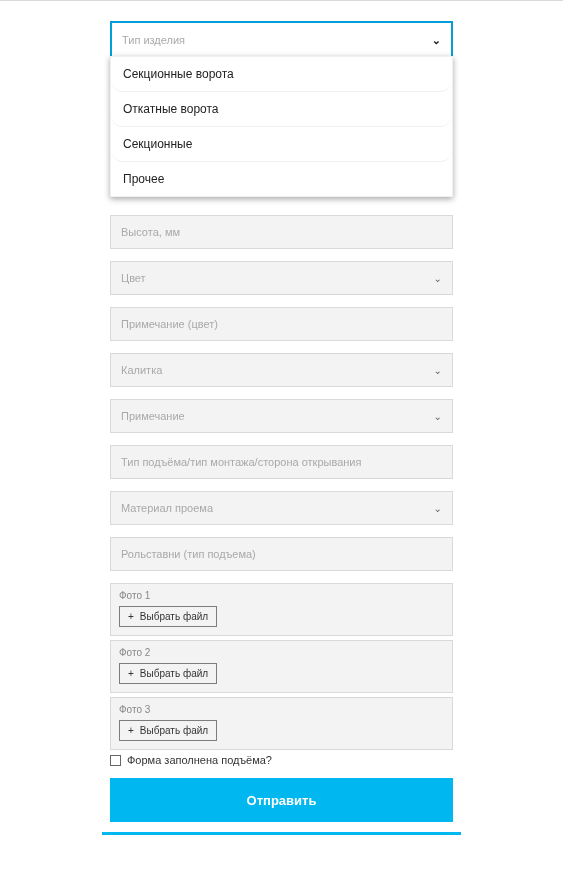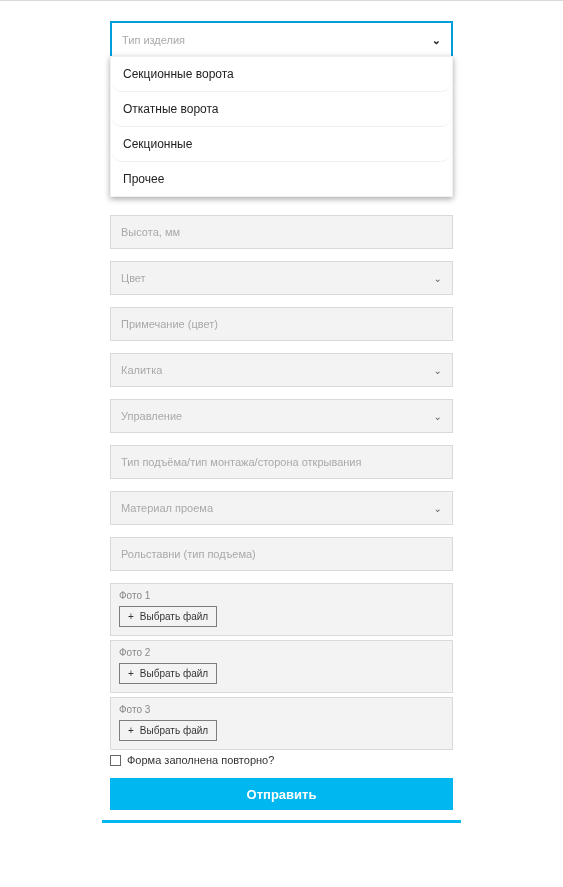--- a/index.html
+++ b/index.html
@@ -103,21 +103,21 @@
     height: 11px;
     border: 1px solid #666;
     background: #fff;
   }
   .checkbox-label {
     font-size: 11px;
     color: #333;
   }
   .submit-btn {
     width: 100%;
-    height: 32px;
+    height: 44px;
     background: #00b7ef;
     color: #fff;
     font-size: 13px;
     font-weight: bold;
     display: flex;
     align-items: center;
     justify-content: center;
     cursor: pointer;
     border: none;
   }
@@ -153,21 +153,21 @@
   <div class="field">
     <span>Примечание (цвет)</span>
   </div>
 
   <div class="field">
     <span>Калитка</span>
     <span class="chevron">⌄</span>
   </div>
 
   <div class="field">
-    <span>Управление</span>
+    <span>Примечание</span>
     <span class="chevron">⌄</span>
   </div>
 
   <div class="field">
     <span>Тип подъёма/тип монтажа/сторона открывания</span>
   </div>
 
   <div class="field">
     <span>Материал проема</span>
     <span class="chevron">⌄</span>
@@ -196,21 +196,21 @@
   <div class="file-group">
     <div class="file-label">Фото 3</div>
     <div class="file-btn">
       <span class="plus">+</span>
       <span>Выбрать файл</span>
     </div>
   </div>
 
   <div class="checkbox-row">
     <div class="checkbox"></div>
-    <span class="checkbox-label">Форма заполнена повторно?</span>
+    <span class="checkbox-label">Форма заполнена подъёма?</span>
   </div>
 
   <button class="submit-btn">
     <span>Отправить</span>
   </button>
 
   <div class="accent-line"></div>
 </div>
 
 <div class="dropdown">

